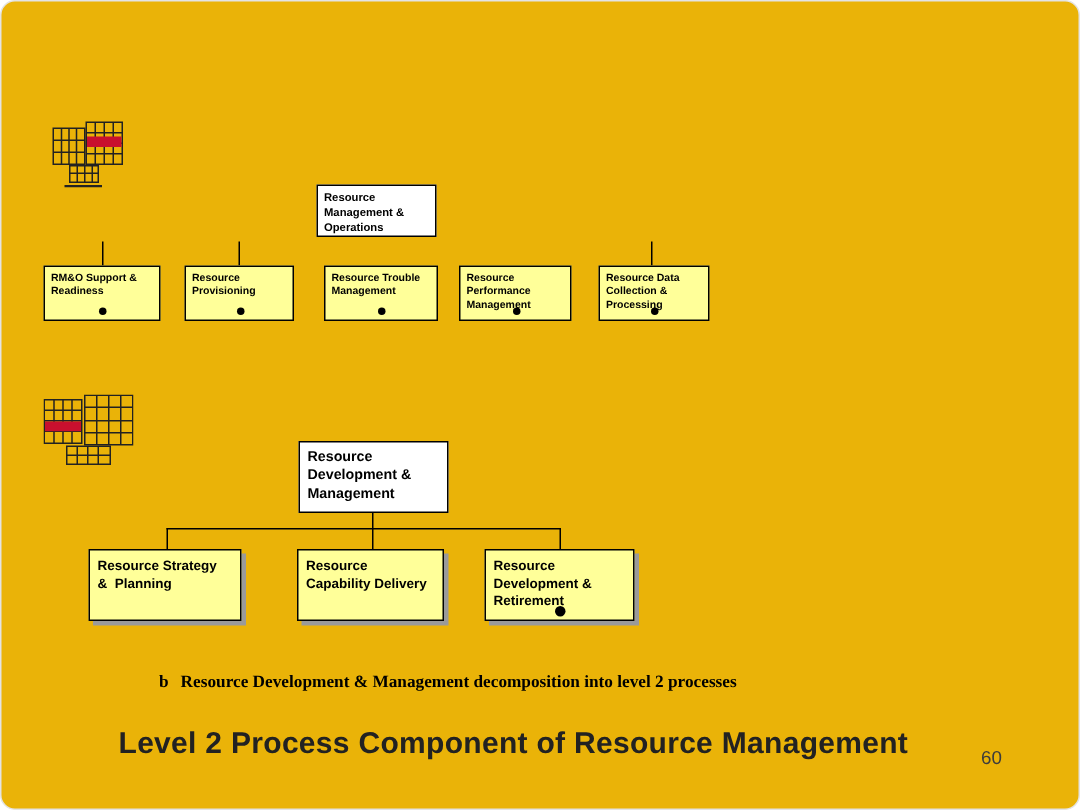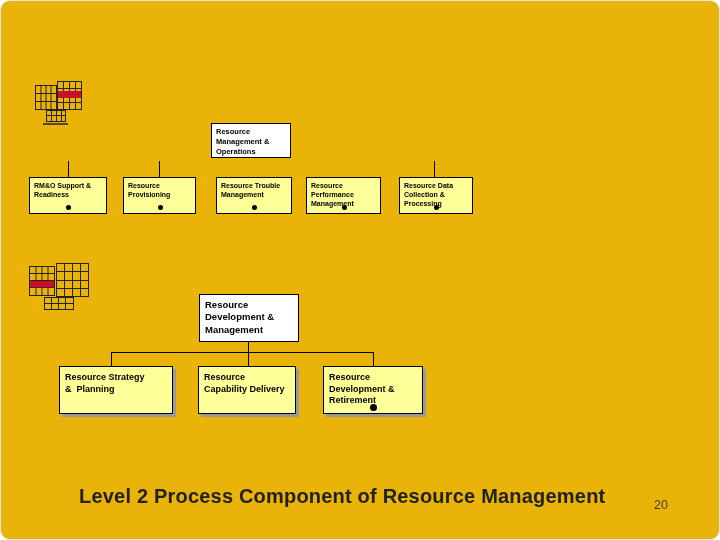--- a/index.html
+++ b/index.html
@@ -148,32 +148,35 @@
     <span class="box-label" style="padding:4px 2px 0 5px;">Resource
 Development &amp;
 Management</span>
   </div>
 
   <div class="vline" style="left:247px;top:341px;height:24px;"></div>
   <div class="hline" style="left:110px;top:351px;width:263px;"></div>
   <div class="vline" style="left:110px;top:351px;height:14px;"></div>
   <div class="vline" style="left:372px;top:351px;height:14px;"></div>
 
-  <div class="ybox sz-bot shadow" style="left:58px;top:365px;width:114px;height:48px;">
+  <div class="ybox sz-bot shadow" style="left:58px;top:365px;width:102px;height:48px;">
     <span class="box-label" style="padding:5px 2px 0 5px;">Resource Strategy
 &amp;  Planning</span>
   </div>
   <div class="ybox sz-bot shadow" style="left:197px;top:365px;width:98px;height:48px;">
     <span class="box-label" style="padding:5px 2px 0 5px;">Resource
 Capability Delivery</span>
   </div>
   <div class="ybox sz-bot shadow" style="left:322px;top:365px;width:100px;height:48px;">
     <span class="box-label" style="padding:5px 2px 0 5px;">Resource
 Development &amp;
 Retirement</span>
     <span class="dot" style="width:7px;height:7px;margin-left:-3px;bottom:2px;"></span>
   </div>
 
+  <div class="caption" style="left:105px;top:448px;">
+    <span class="cap-label">b</span><span>Resource Development &amp; Management decomposition into level 2 processes</span>
+  </div>
 
   <div class="footer-title">Level 2 Process Component of Resource Management</div>
-  <div class="page-number">20</div>
+  <div class="page-number">60</div>
 
 </div>
 
 </body></html>

